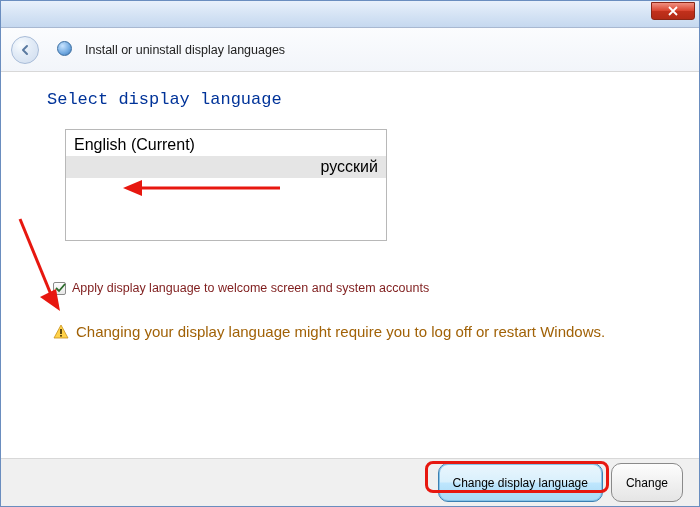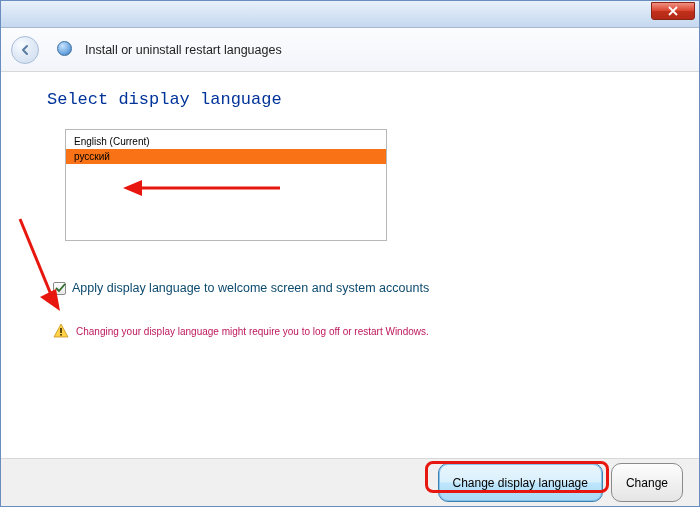--- a/index.html
+++ b/index.html
@@ -93,63 +93,64 @@
       margin-left: 8px;
       font-family: Liberation Mono, monospace;
     }
     .lang-list {
       width: 322px;
       height: 112px;
       border: 1px solid #b8b8b8;
       margin-left: 26px;
       background: #fff;
       padding: 4px 0;
-      font-size: 10px;
+      font-size: 16px;
     }
     .lang-item {
       padding: 2px 8px;
     }
     .lang-item.sel {
-      background: #f97316;
+      background: #e5e5e5;
+      text-align: right;
     }
     .checkbox-row {
       display: flex;
       align-items: center;
       margin-top: 40px;
       margin-left: 14px;
     }
     .checkbox {
       width: 13px;
       height: 13px;
       border: 1px solid #8a8a8a;
       background: linear-gradient(to bottom, #fdfdfd, #e8e8e8);
       margin-right: 6px;
       position: relative;
       border-radius: 2px;
     }
     .checkbox svg { position: absolute; top: -1px; left: 0; }
     .checkbox-label {
       font-size: 12.5px;
-      color: #0c4a6e;
+      color: #7f1d1d;
     }
     .warning-row {
       display: flex;
       align-items: center;
       margin-top: 28px;
       margin-left: 14px;
     }
     .warn-icon {
       width: 16px;
       height: 16px;
       margin-right: 7px;
       flex-shrink: 0;
     }
     .warning-text {
-      font-size: 10px;
-      color: #be185d;
+      font-size: 15px;
+      color: #a16207;
     }
     .footer {
       height: 48px;
       border-top: 1px solid #d8d8d8;
       background: #f0f0f0;
       display: flex;
       align-items: center;
       justify-content: flex-end;
       padding-right: 16px;
       gap: 8px;
@@ -195,21 +196,21 @@
 
   <div class="header">
     <div class="back-btn">
       <svg width="14" height="14" viewBox="0 0 14 14">
         <path d="M9 3 L5 7 L9 11" stroke="#5a7aa0" stroke-width="2" fill="none" stroke-linecap="round" stroke-linejoin="round"></path>
       </svg>
     </div>
     <div class="header-icon">
       <div class="globe"></div>
     </div>
-    <div class="header-title">Install or uninstall restart languages</div>
+    <div class="header-title">Install or uninstall display languages</div>
   </div>
 
   <div class="content">
     <h1 class="page-heading">Select display language</h1>
 
     <div class="lang-list">
       <div class="lang-item">English (Current)</div>
       <div class="lang-item sel">русский</div>
     </div>
 

